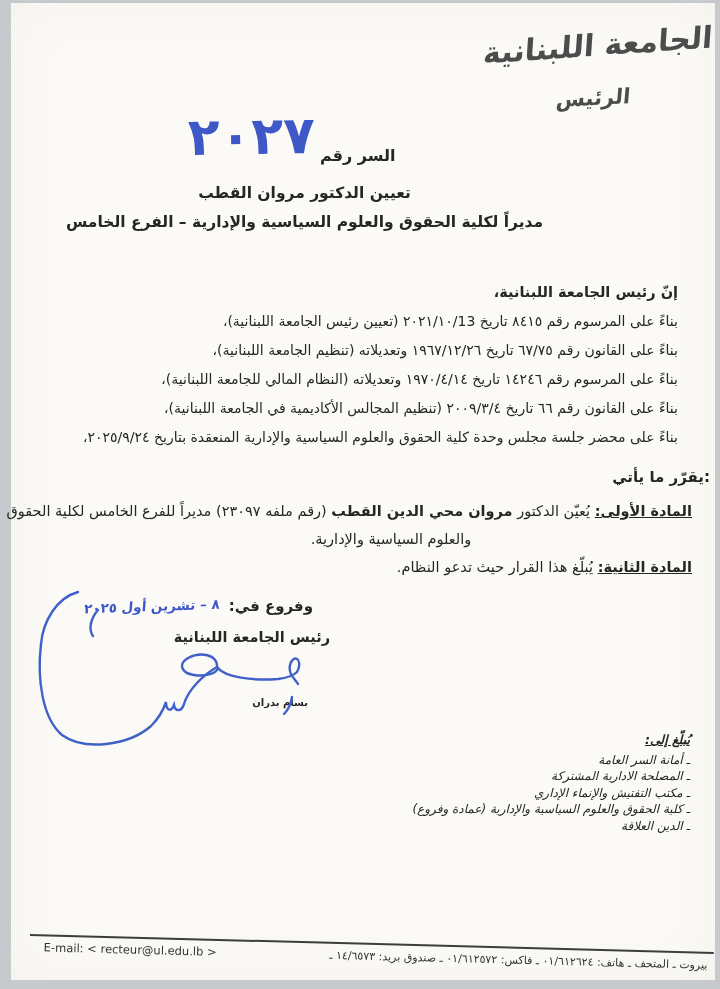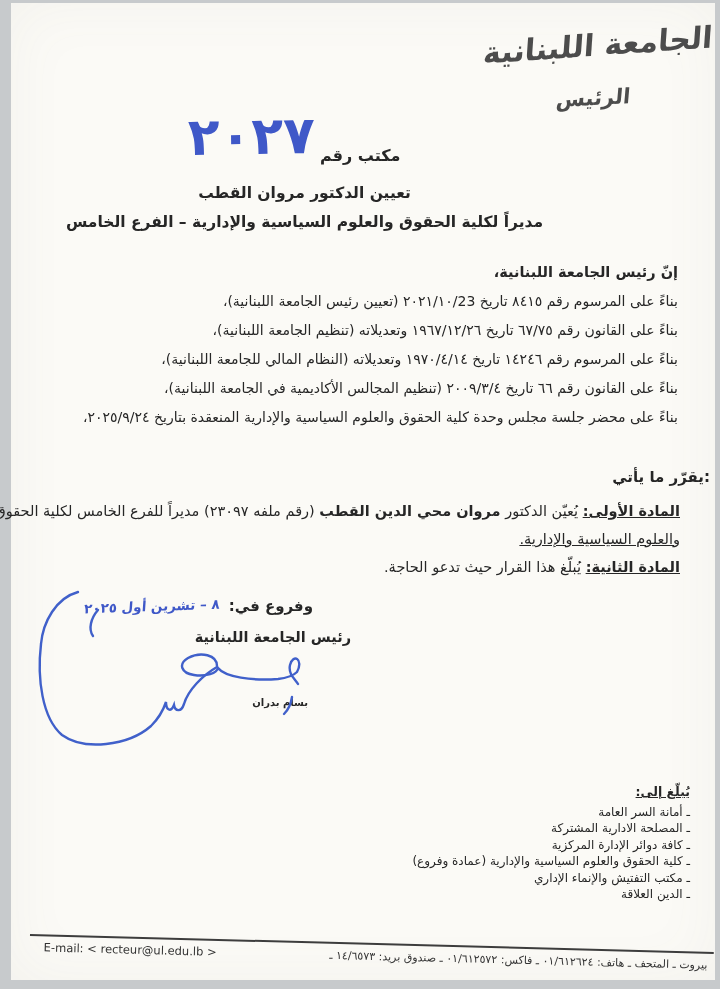--- a/index.html
+++ b/index.html
@@ -34,51 +34,51 @@
   .dec-label{position:absolute;top:146px;left:320px;font-size:16px;font-weight:bold;}
   .subject{position:absolute;left:0;width:609px;text-align:center;font-size:15.5px;font-weight:bold;white-space:nowrap;}
   .subject1{top:184px;}
   .subject2{top:213px;}
   
   .preamble{
     position:absolute;top:258px;right:42px;left:30px;
     direction:rtl;text-align:right;font-size:14px;line-height:29px;
   }
   .preamble .line{white-space:nowrap;}
-  .opening{font-weight:bold;font-size:14.5px;}
+  .opening{font-weight:bold;font-size:14.5px;margin-top:20px;}
   .decree-intro{
     position:absolute;top:468px;left:0;width:710px;text-align:right;
     font-size:15px;font-weight:bold;
   }
   
   .articles{
-    position:absolute;top:497px;right:40px;left:30px;
+    position:absolute;top:497px;right:28px;left:30px;
     direction:rtl;text-align:right;font-size:14.5px;line-height:28px;
   }
   .articles .line{white-space:nowrap;}
   .art-title{font-weight:bold;text-decoration:underline;}
   .art-name{font-weight:bold;}
-  .line-centered{text-align:right;padding-left:60px;text-decoration:underline;}
+  .line-centered{text-align:center;padding-left:60px;}
   
   .sig-place-row{
     position:absolute;top:597px;right:407px;
     display:flex;direction:rtl;align-items:baseline;gap:9px;white-space:nowrap;
   }
   .place-label{font-size:15px;font-weight:bold;}
   .hand-date{
     color:#3f58c8;font-size:13.5px;font-weight:bold;
     transform:rotate(-2deg) skewX(-6deg);white-space:nowrap;
   }
-  .sig-title{position:absolute;top:629px;right:369px;font-size:14.5px;font-weight:bold;white-space:nowrap;}
+  .sig-title{position:absolute;top:629px;right:390px;font-size:14.5px;font-weight:bold;white-space:nowrap;}
   .sig-name{position:absolute;top:697px;right:412px;font-size:10px;font-weight:bold;white-space:nowrap;}
   .sig-svg{position:absolute;left:20px;top:580px;}
   
   .dist{
-    position:absolute;top:784px;right:30px;
-    direction:rtl;text-align:right;
+    position:absolute;top:732px;right:30px;
+    direction:rtl;text-align:right;font-style:italic;
   }
   .dist-heading{font-size:12.5px;font-weight:bold;text-decoration:underline;margin-bottom:5px;}
   .dist-item{font-size:12px;line-height:16.4px;white-space:nowrap;}
   
   .footer{
     position:absolute;left:30px;top:934px;width:684px;
     transform:rotate(1.5deg);transform-origin:left top;
   }
   .footer-rule{border-top:2px solid #3d3d3d;height:0;}
   .footer-text{
@@ -91,39 +91,39 @@
 </head>
 <body>
 
 <div class="scan">
   <div class="paper"></div>
 
   <div class="uni-name">الجامعة اللبنانية</div>
   <div class="office-title">الرئيس</div>
 
   <div class="dec-number">٢٠٢٧</div>
-  <div class="dec-label">مكتب رقم</div>
+  <div class="dec-label">السر رقم</div>
   <div class="subject subject1">تعيين الدكتور مروان القطب</div>
   <div class="subject subject2">مديراً لكلية الحقوق والعلوم السياسية والإدارية – الفرع الخامس</div>
 
   <div class="preamble">
     <div class="line opening">إنّ رئيس الجامعة اللبنانية،</div>
-    <div class="line">بناءً على المرسوم رقم ٨٤١٥ تاريخ ٢٠٢١/١٠/23 (تعيين رئيس الجامعة اللبنانية)،</div>
+    <div class="line">بناءً على المرسوم رقم ٨٤١٥ تاريخ ٢٠٢١/١٠/13 (تعيين رئيس الجامعة اللبنانية)،</div>
     <div class="line">بناءً على القانون رقم ٦٧/٧٥ تاريخ ١٩٦٧/١٢/٢٦ وتعديلاته (تنظيم الجامعة اللبنانية)،</div>
     <div class="line">بناءً على المرسوم رقم ١٤٢٤٦ تاريخ ١٩٧٠/٤/١٤ وتعديلاته (النظام المالي للجامعة اللبنانية)،</div>
     <div class="line">بناءً على القانون رقم ٦٦ تاريخ ٢٠٠٩/٣/٤ (تنظيم المجالس الأكاديمية في الجامعة اللبنانية)،</div>
     <div class="line">بناءً على محضر جلسة مجلس وحدة كلية الحقوق والعلوم السياسية والإدارية المنعقدة بتاريخ ٢٠٢٥/٩/٢٤،</div>
   </div>
 
   <div class="decree-intro">يقرّر ما يأتي:</div>
 
   <div class="articles">
     <div class="line"><span class="art-title">المادة الأولى:</span><span> يُعيّن الدكتور </span><span class="art-name">مروان محي الدين القطب</span><span> (رقم ملفه ٢٣٠٩٧) مديراً للفرع الخامس لكلية الحقوق</span></div>
     <div class="line line-centered">والعلوم السياسية والإدارية.</div>
-    <div class="line"><span class="art-title">المادة الثانية:</span><span> يُبلّغ هذا القرار حيث تدعو الحاجة.</span></div>
+    <div class="line"><span class="art-title">المادة الثانية:</span><span> يُبلّغ هذا القرار حيث تدعو النظام.</span></div>
   </div>
 
   <div class="sig-place-row">
     <span class="place-label">وفروع في:</span>
     <span class="hand-date">٨ – تشرين أول ٢٠٢٥</span>
   </div>
   <div class="sig-title">رئيس الجامعة اللبنانية</div>
   <div class="sig-name">بسام بدران</div>
 
   <svg class="sig-svg" width="320" height="180" viewBox="0 0 320 180" fill="none">
@@ -140,23 +140,22 @@
                C268,94 275,99 278,104"></path>
 
       <path d="M272,117 C271,124 268,130 264,134"></path>
     </g>
   </svg>
 
   <div class="dist">
     <div class="dist-heading">يُبلّغ إلى:</div>
     <div class="dist-item">ـ أمانة السر العامة</div>
     <div class="dist-item">ـ المصلحة الادارية المشتركة</div>
-    <div class="dist-item">ـ كافة دوائر الإدارة المركزية</div>
+    <div class="dist-item">ـ مكتب التفتيش والإنماء الإداري</div>
     <div class="dist-item">ـ كلية الحقوق والعلوم السياسية والإدارية (عمادة وفروع)</div>
-    <div class="dist-item">ـ مكتب التفتيش والإنماء الإداري</div>
     <div class="dist-item">ـ الدين العلاقة</div>
   </div>
 
   <div class="footer">
     <div class="footer-rule"></div>
     <div class="footer-text">
       <span>بيروت ـ المتحف ـ هاتف: ٠١/٦١٢٦٢٤ ـ فاكس: ٠١/٦١٢٥٧٢ ـ صندوق بريد: ١٤/٦٥٧٣ ـ</span>
       <span class="footer-email">E-mail:  &lt; recteur@ul.edu.lb &gt;</span>
     </div>
   </div>

